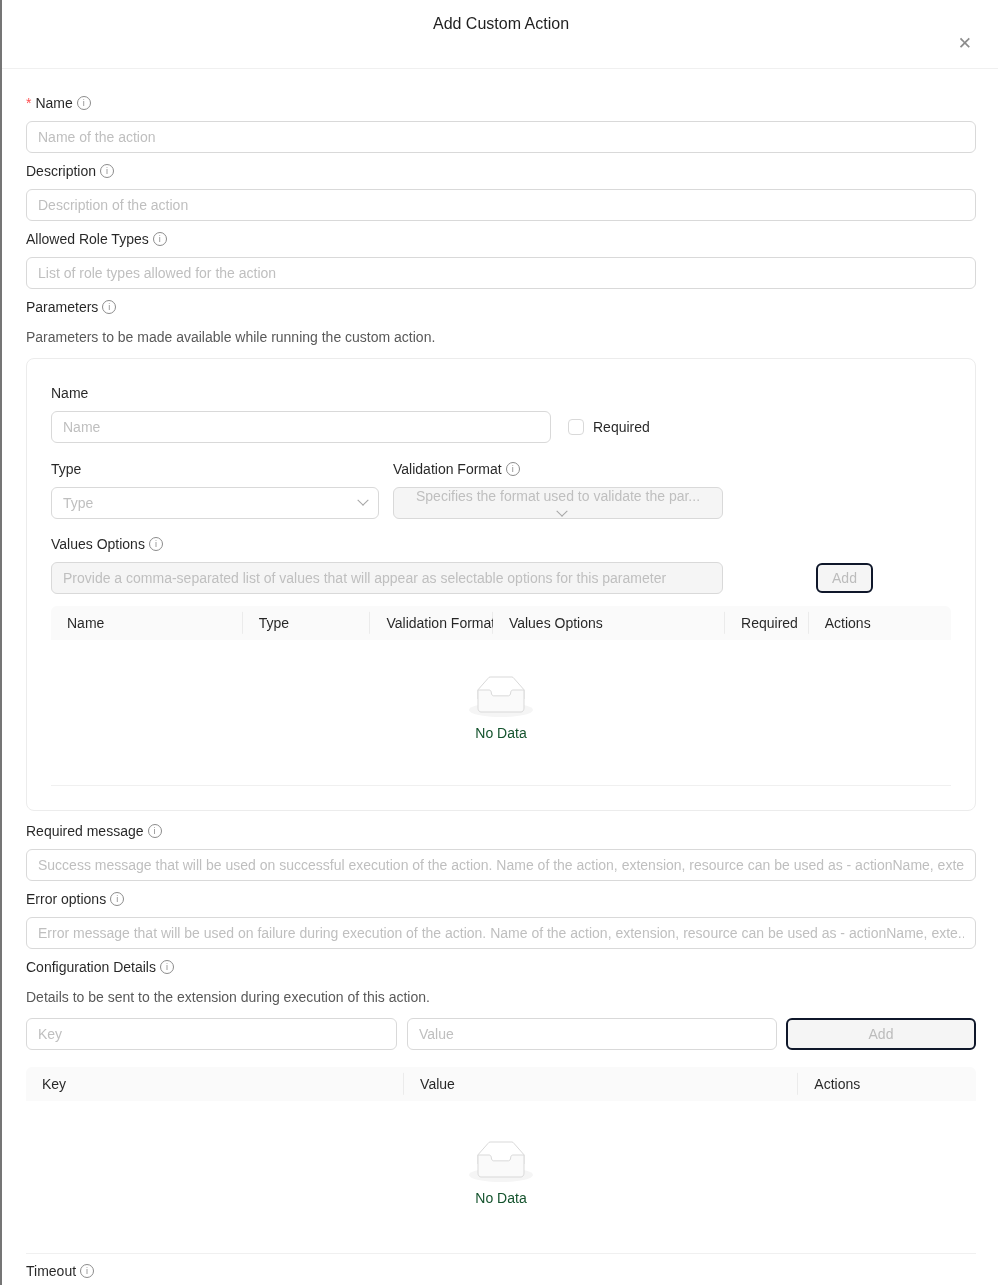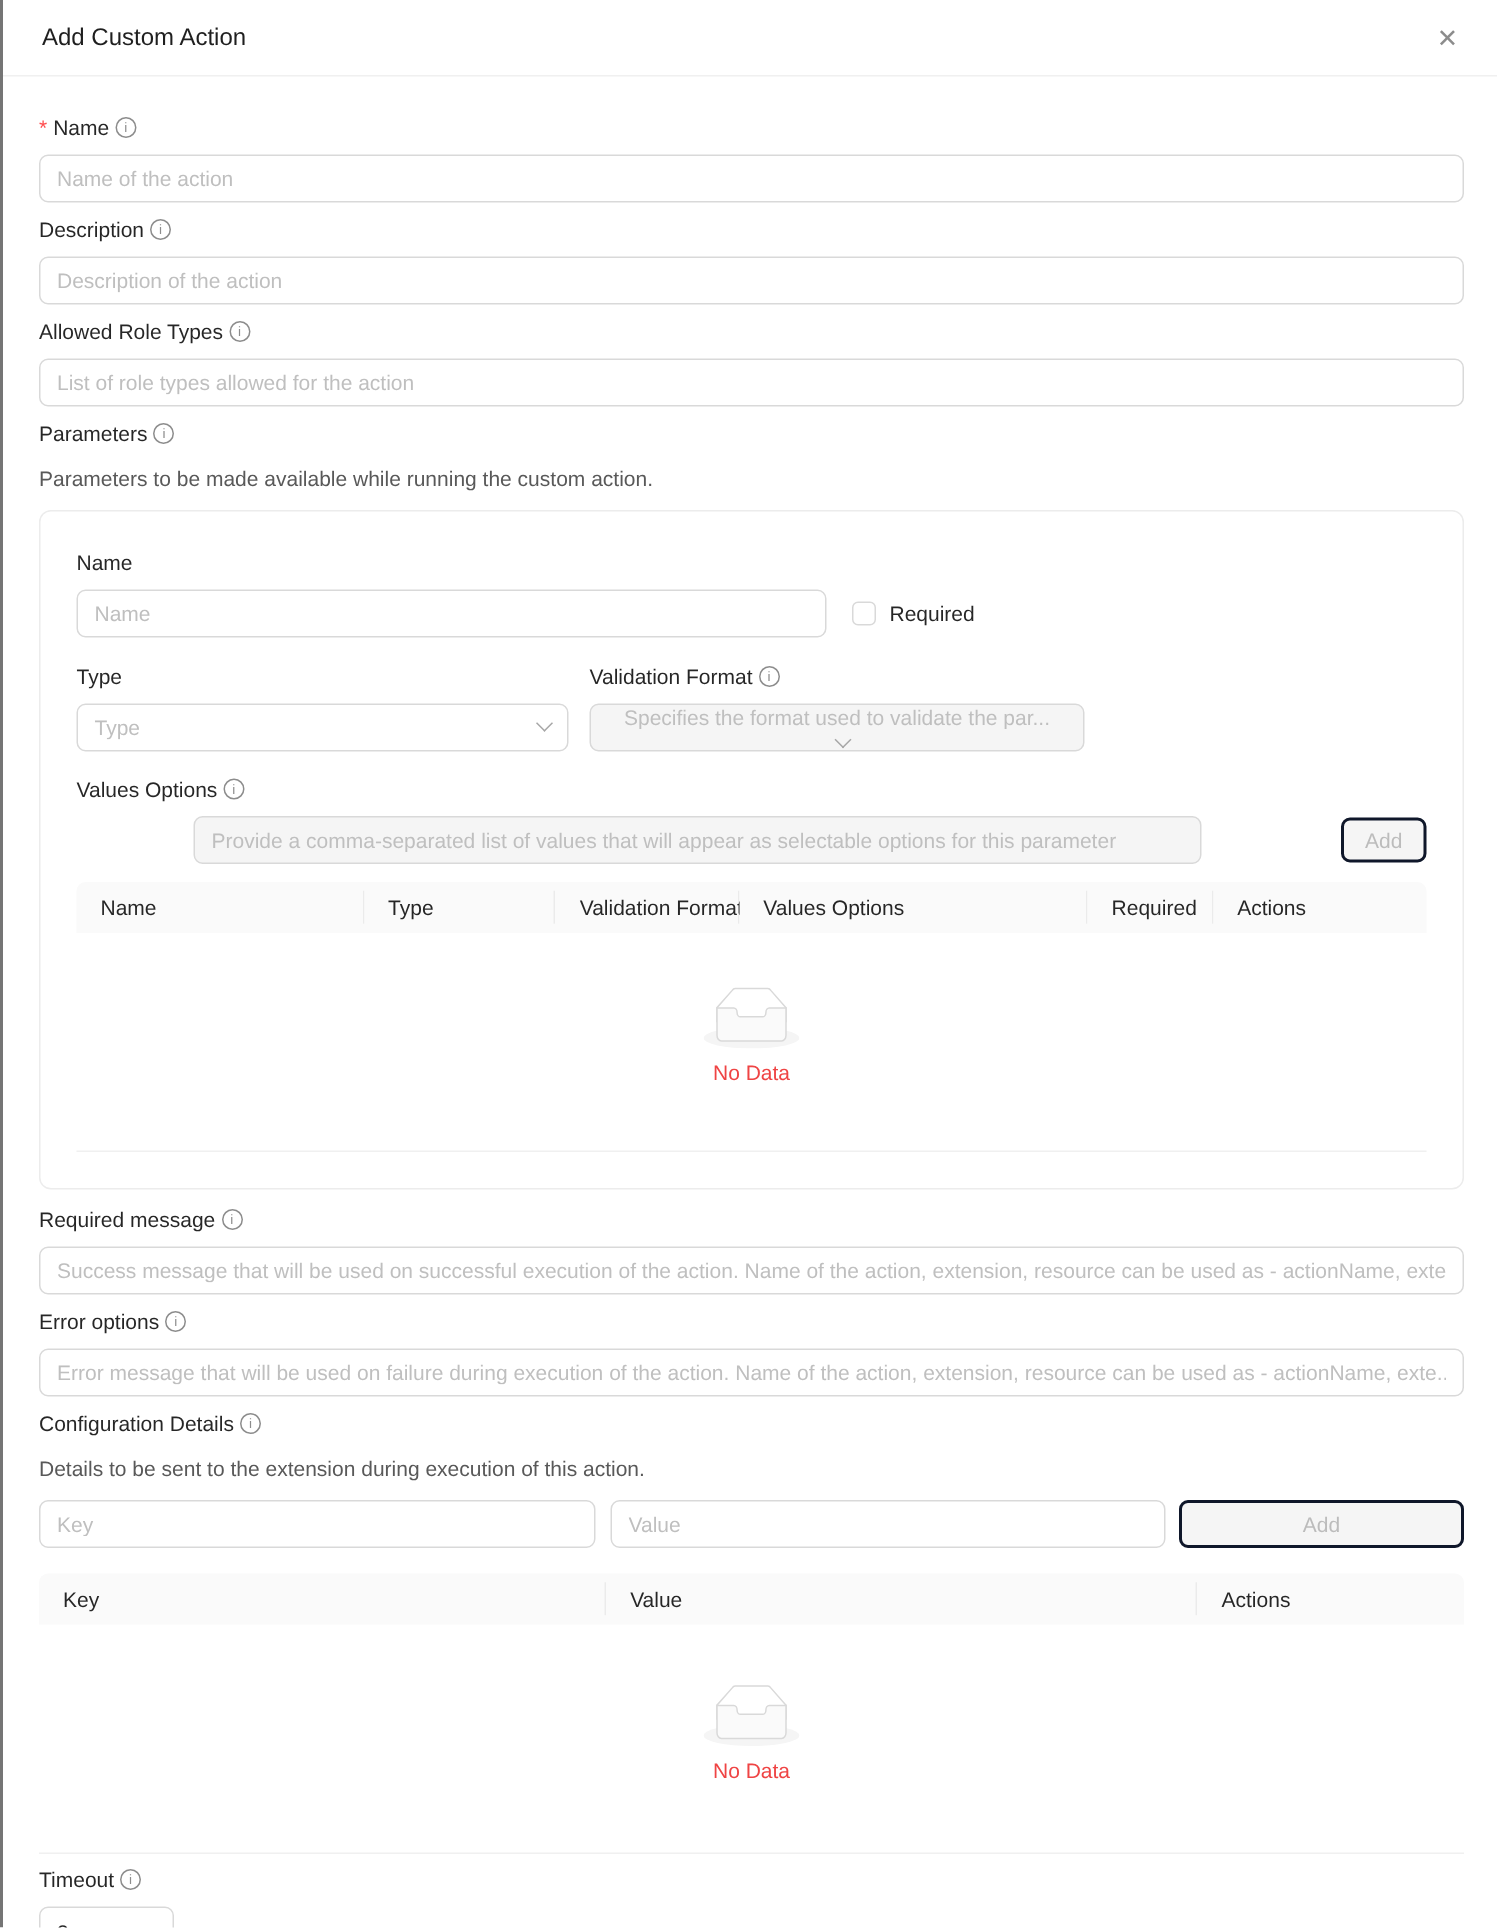--- a/index.html
+++ b/index.html
@@ -12,20 +12,21 @@
     position: relative;
   }
   .page-edge { position: absolute; left: 0; top: 0; width: 2px; height: 1285px; background: #757575; z-index: 20; }
 
   .drawer { position: absolute; left: 2px; top: 0; width: 996px; height: 1285px; background: #fff; }
 
   .drawer-header {
     display: flex; align-items: center;
     padding: 15px 24px 14px 26px;
     border-bottom: 1px solid #f0f0f0;
+    flex-direction: column;
   }
   .drawer-title { font-size: 16px; font-weight: 500; color: rgba(0,0,0,.88); }
   .close-btn {
     margin-left: auto; background: none; border: none; cursor: pointer;
     color: #8c8c8c; font-size: 17px; line-height: 1; padding: 2px;
   }
 
   .drawer-body { padding: 26px 22px 0 24px; }
 
   .form-item { margin-bottom: 10px; }
@@ -70,21 +71,21 @@
     height: 32px; border: 1px solid #d9d9d9; border-radius: 6px;
     display: flex; align-items: center; justify-content: space-between;
     padding: 0 11px; background: #fff; cursor: pointer;
   }
   .select .ph { color: #bfbfbf; white-space: nowrap; overflow: hidden; }
   .chevron {
     width: 8px; height: 8px; flex: 0 0 auto; margin-left: 8px;
     border-right: 1.2px solid #a6a6a6; border-bottom: 1.2px solid #a6a6a6;
     transform: rotate(45deg) translate(-2px,-2px);
   }
-  .values-row { display: flex; align-items: center; justify-content: flex-end; }
+  .values-row { display: flex; align-items: center; }
   .values-input { width: 672px; }
   .btn {
     border: 2px solid #0f172a; border-radius: 6px; background: #fff;
     font-size: 14px; font-family: "Liberation Sans", sans-serif;
     color: rgba(0,0,0,.85); cursor: pointer;
   }
   .btn.is-disabled { color: #bcbcbc; }
   .add-btn-small { width: 57px; height: 30px; margin-left: 93px; }
 
   
@@ -101,21 +102,21 @@
     background: rgba(0,0,0,.06);
   }
   .pt-c0 { width: 21.3%; } .pt-c1 { width: 14.2%; } .pt-c2 { width: 13.6%; }
   .pt-c3 { width: 25.8%; } .pt-c4 { width: 9.3%; }  .pt-c5 { flex: 1; }
   .ct-c0 { width: 39.8%; } .ct-c1 { width: 41.5%; } .ct-c2 { flex: 1; }
 
   .tbody-empty {
     display: flex; flex-direction: column; align-items: center;
     padding: 36px 0 44px; border-bottom: 1px solid #f0f0f0;
   }
-  .no-data-text { color: #ef4444; margin-top: 8px; }
+  .no-data-text { color: #14532d; margin-top: 8px; }
 
   
   .kv-row { display: flex; align-items: center; margin-top: 13px; }
   .key-input { width: 371px; }
   .value-input { width: 370px; margin-left: 10px; }
   .add-btn-wide { width: 190px; height: 32px; margin-left: 9px; }
   .config-table { margin-top: 17px; }
   .config-table .tbody-empty { padding: 40px 0 24px; border-bottom: none; }
 
   .section-divider { border: none; border-top: 1px solid #f0f0f0; margin: 23px 0 9px; }

